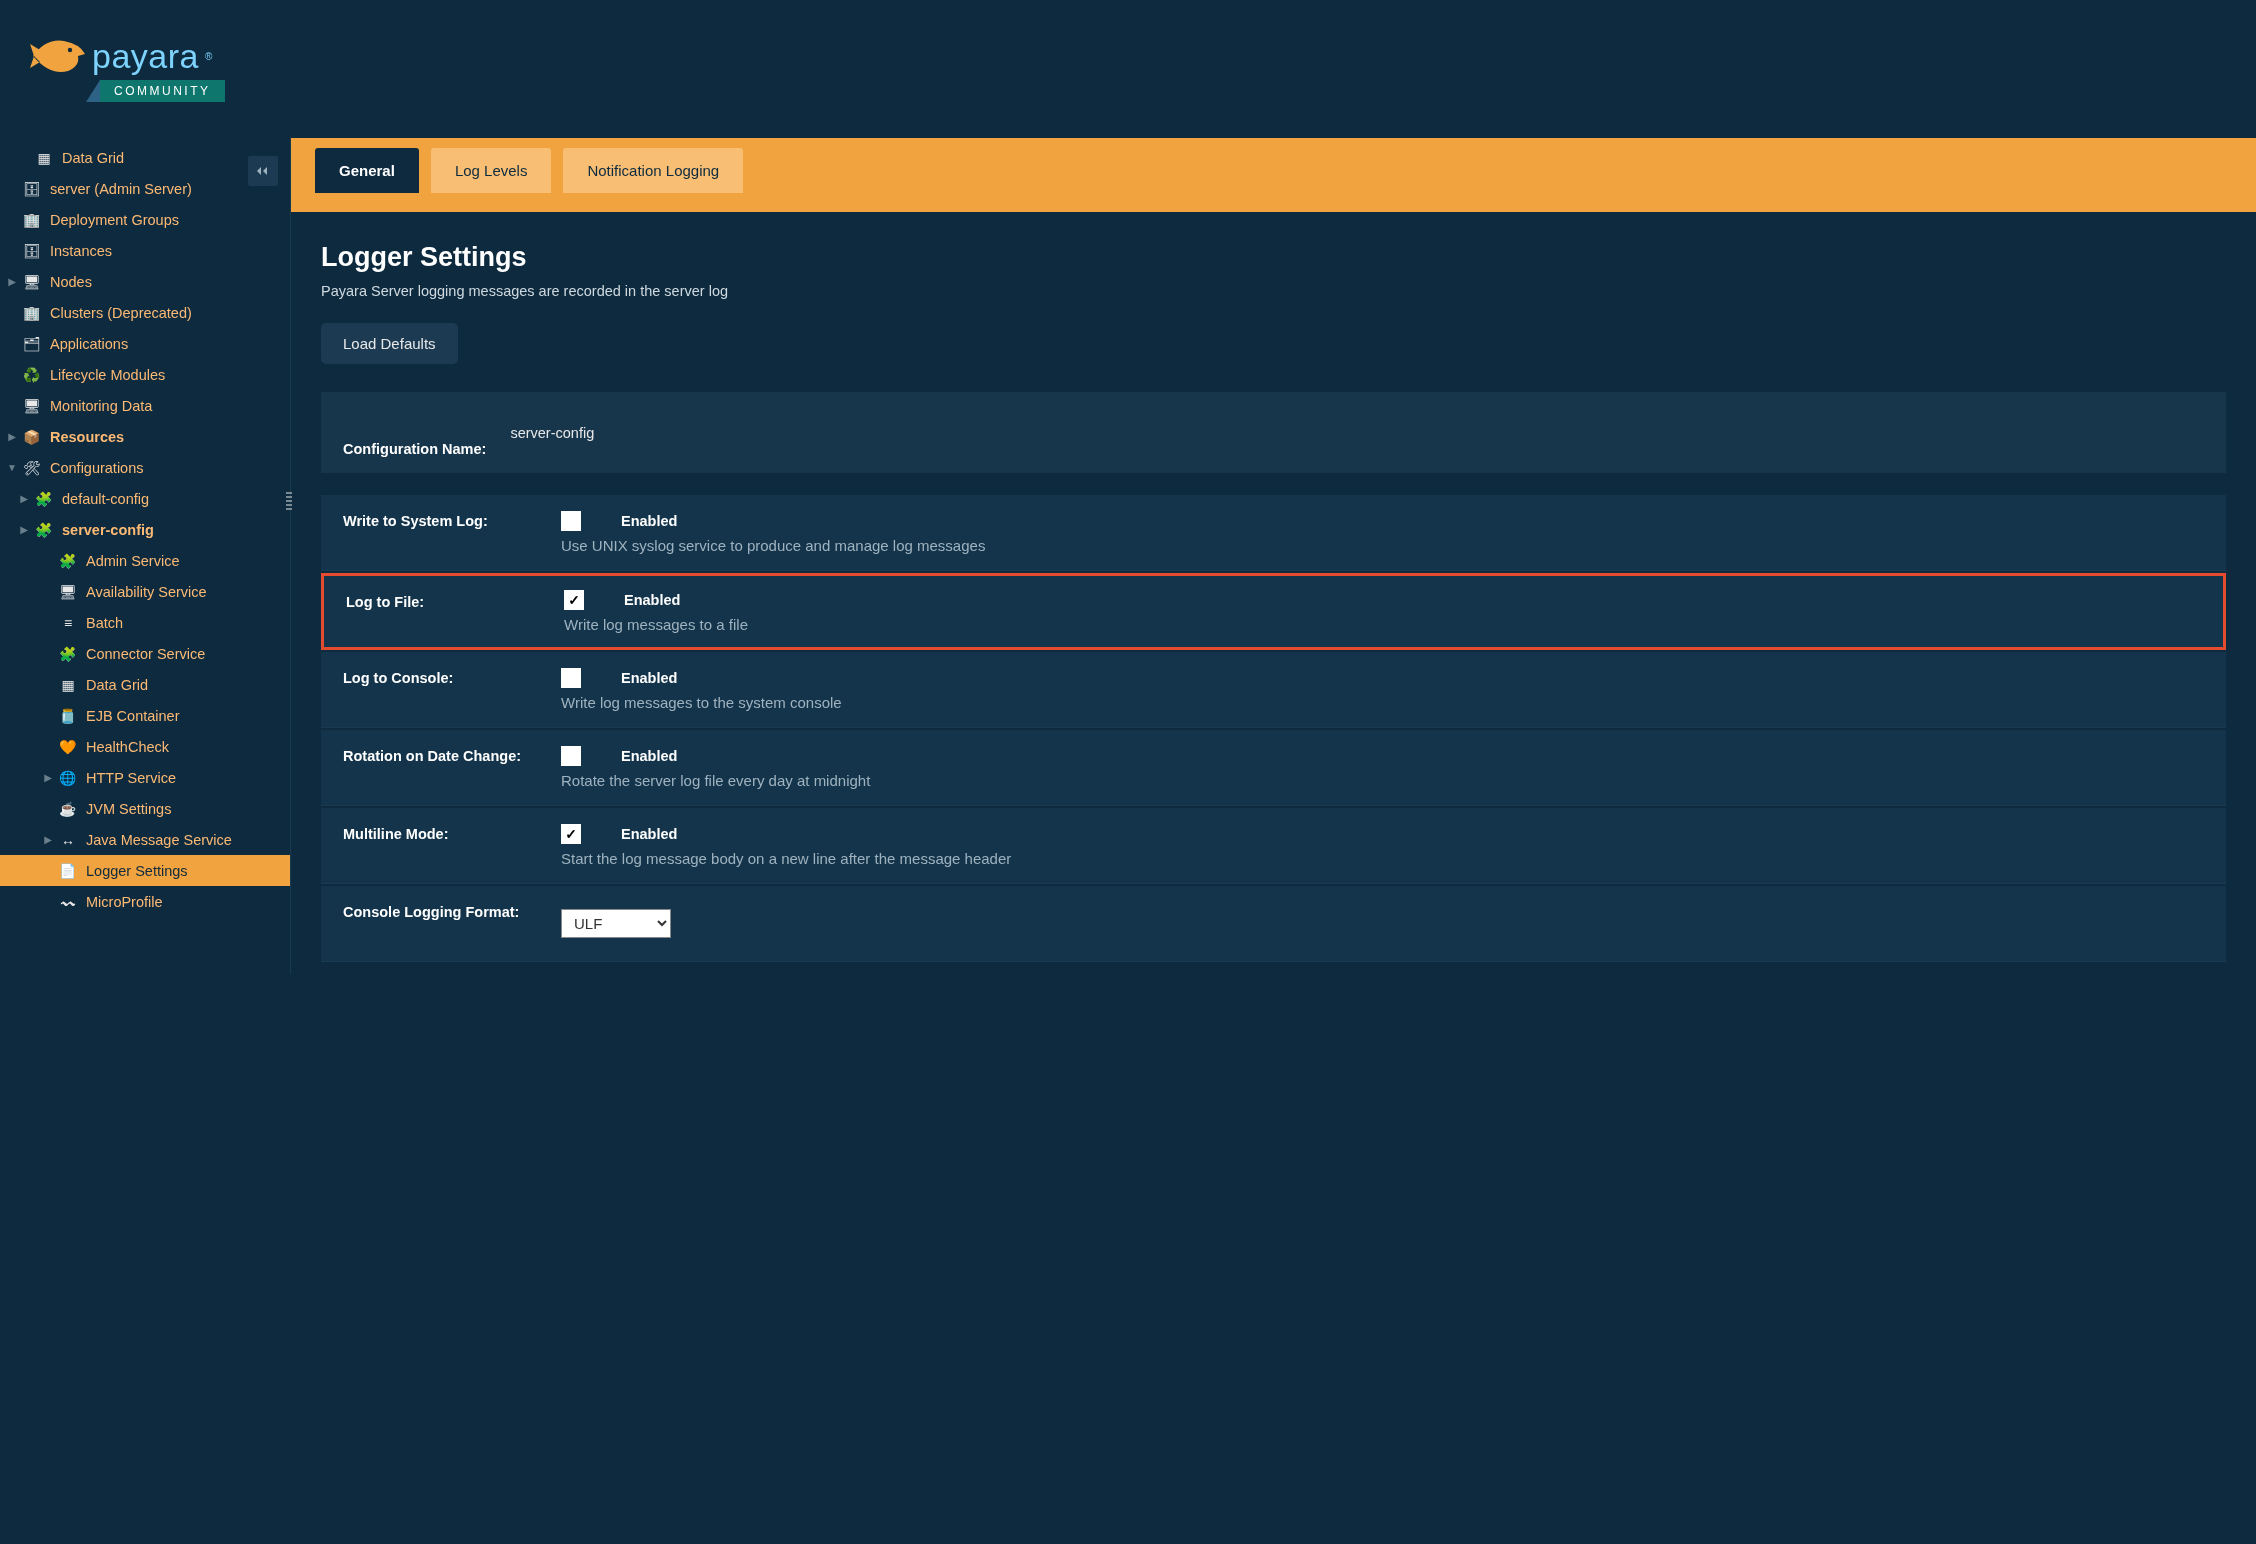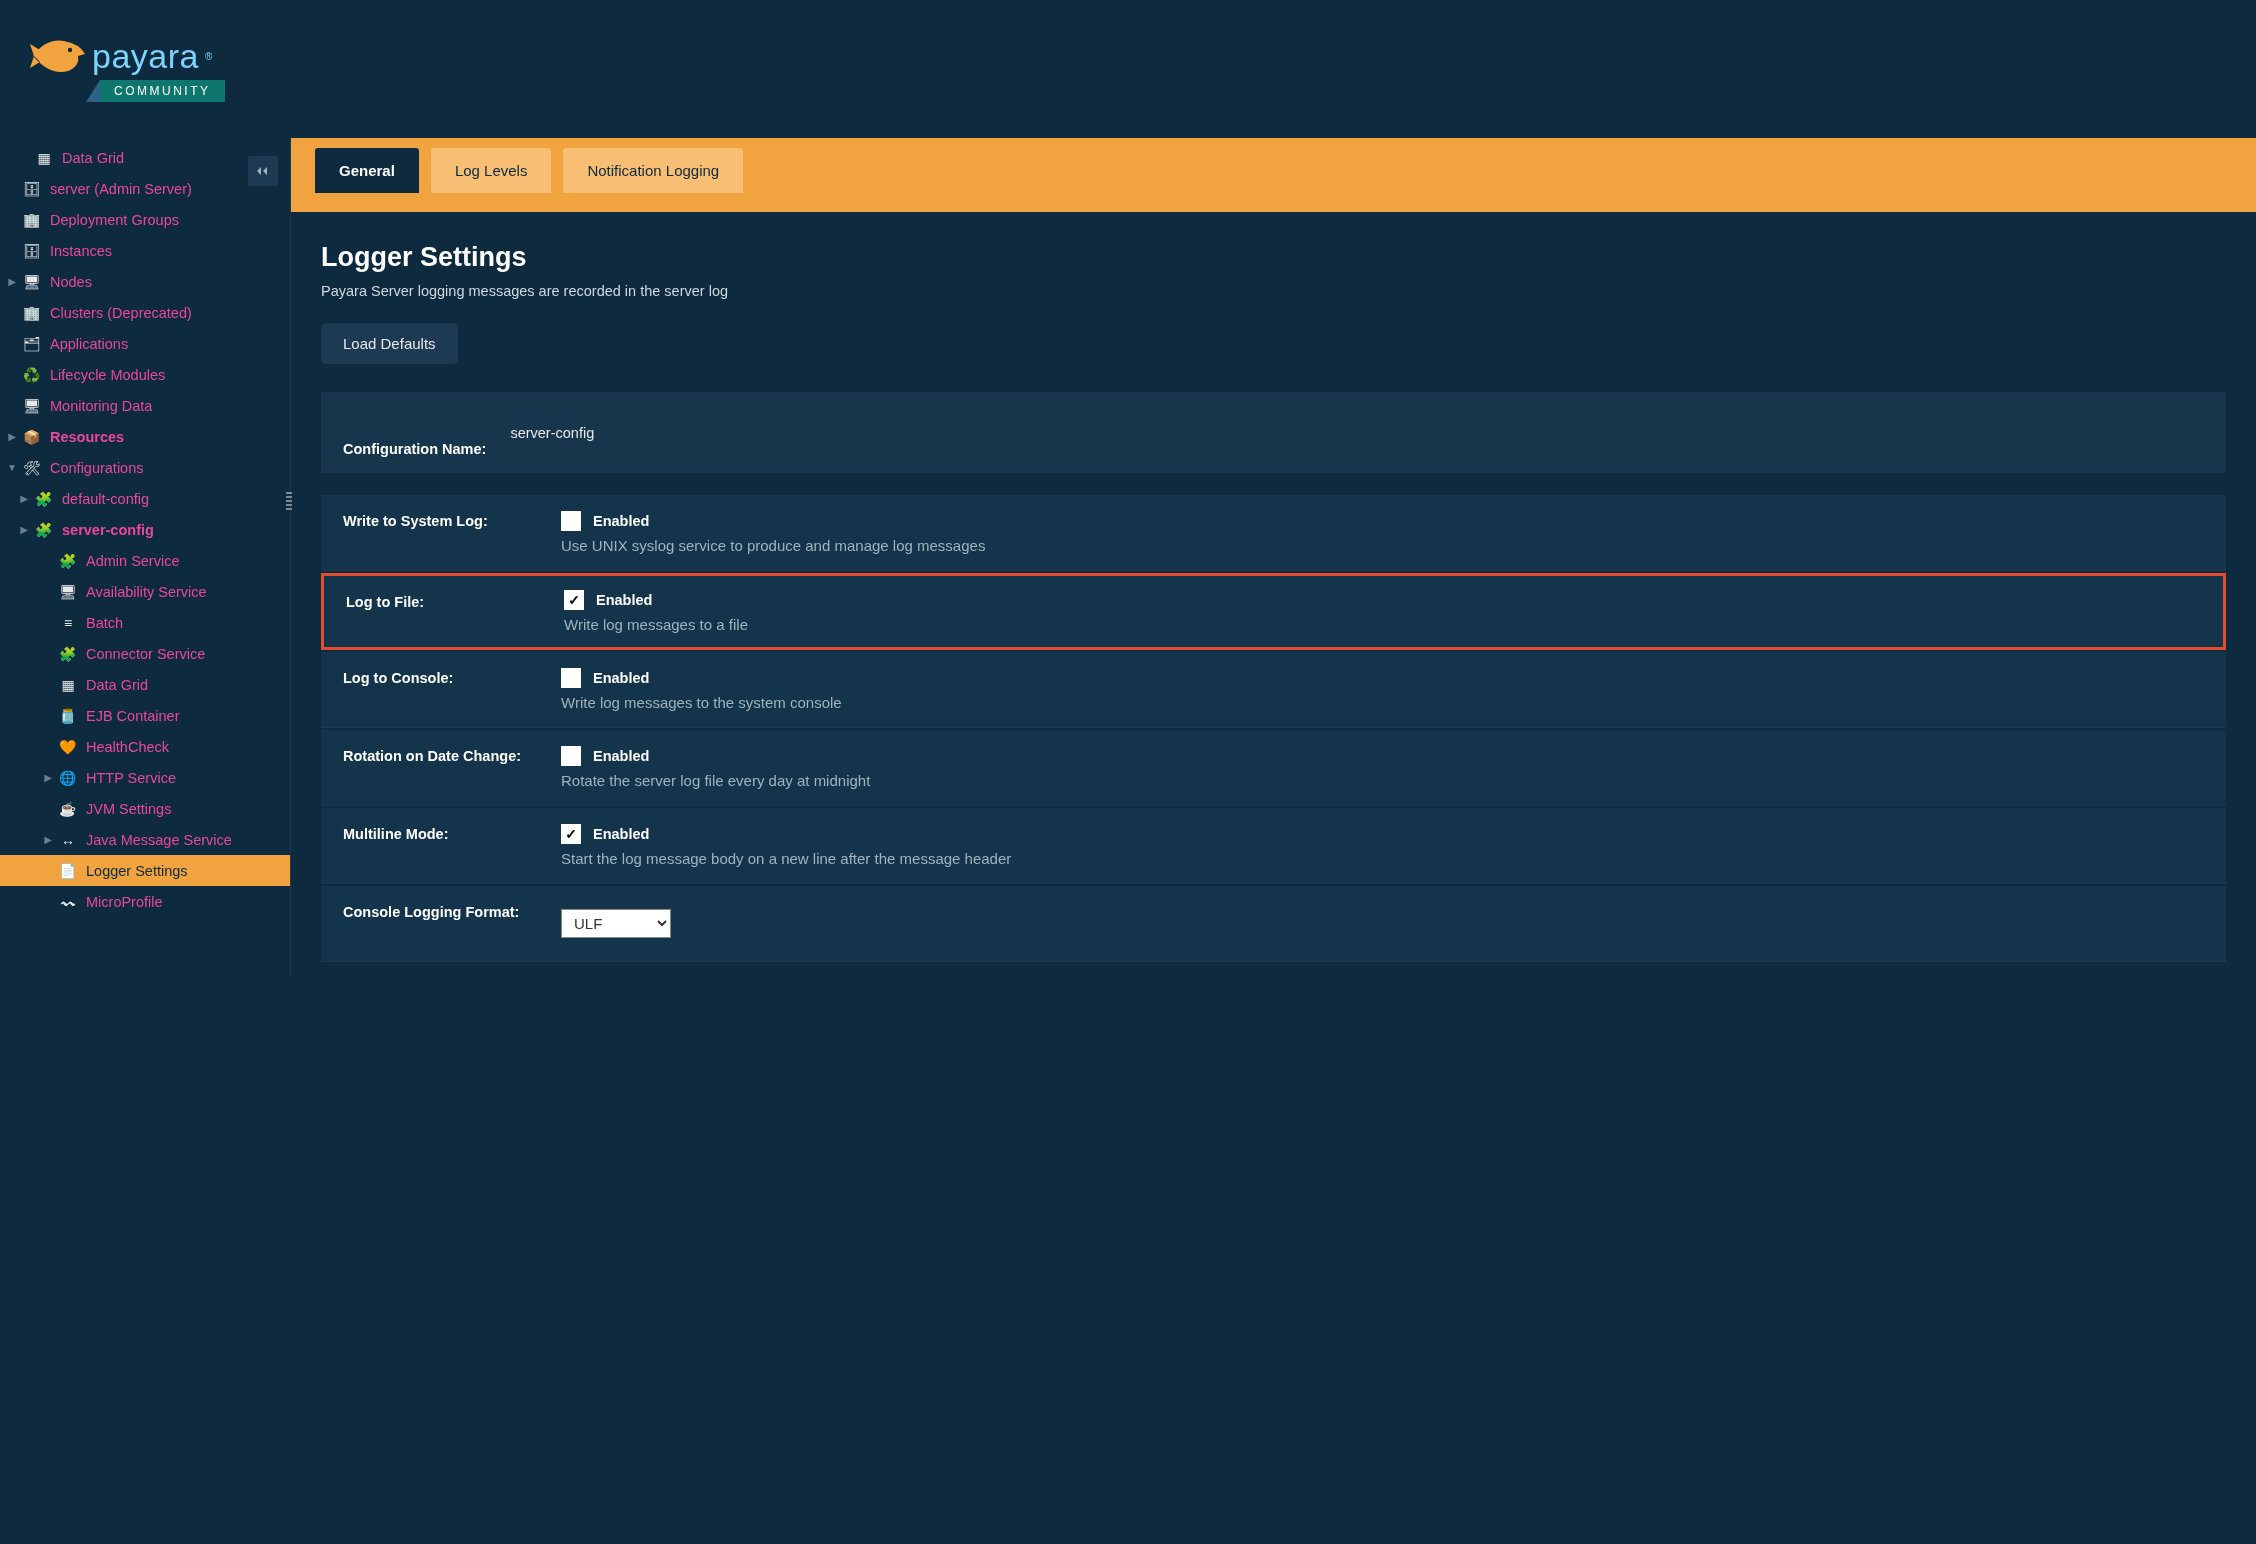--- a/index.html
+++ b/index.html
@@ -109,21 +109,21 @@
     color: #6a7f8c;
     font-size: 10px;
     margin-right: 4px;
   }
   .tree li .ticon {
     width: 20px;
     text-align: center;
     margin-right: 8px;
     font-size: 14px;
   }
-  .tree li .lbl { color: #ec4899; }
+  .tree li .lbl { color: #fdba74; }
   .tree li.bold .lbl { font-weight: 700; }
   .tree li.selected {
     background: #f0a33f;
     color: #0d2a3f;
   }
   .tree li.selected .lbl { color: #0d2a3f; }
   .tree li.lvl1 { padding-left: 18px; }
   .tree li.lvl2 { padding-left: 42px; }
 
   .main {
@@ -225,21 +225,21 @@
     height: 20px;
     background: #fff;
     display: inline-flex;
     align-items: center;
     justify-content: center;
     color: #000;
     font-size: 14px;
     font-weight: bold;
     cursor: pointer;
   }
-  .enabled-lbl { font-weight: 700; color: #fff; }
+  .enabled-lbl { font-weight: 700; color: #fff; margin-left: 28px; }
   .desc { color: #9fb2bf; font-size: 15px; }
   .select {
     background: #fff;
     color: #333;
     border: 1px solid #888;
     padding: 4px 8px;
     font-size: 15px;
     width: 110px;
   }
 </style>

